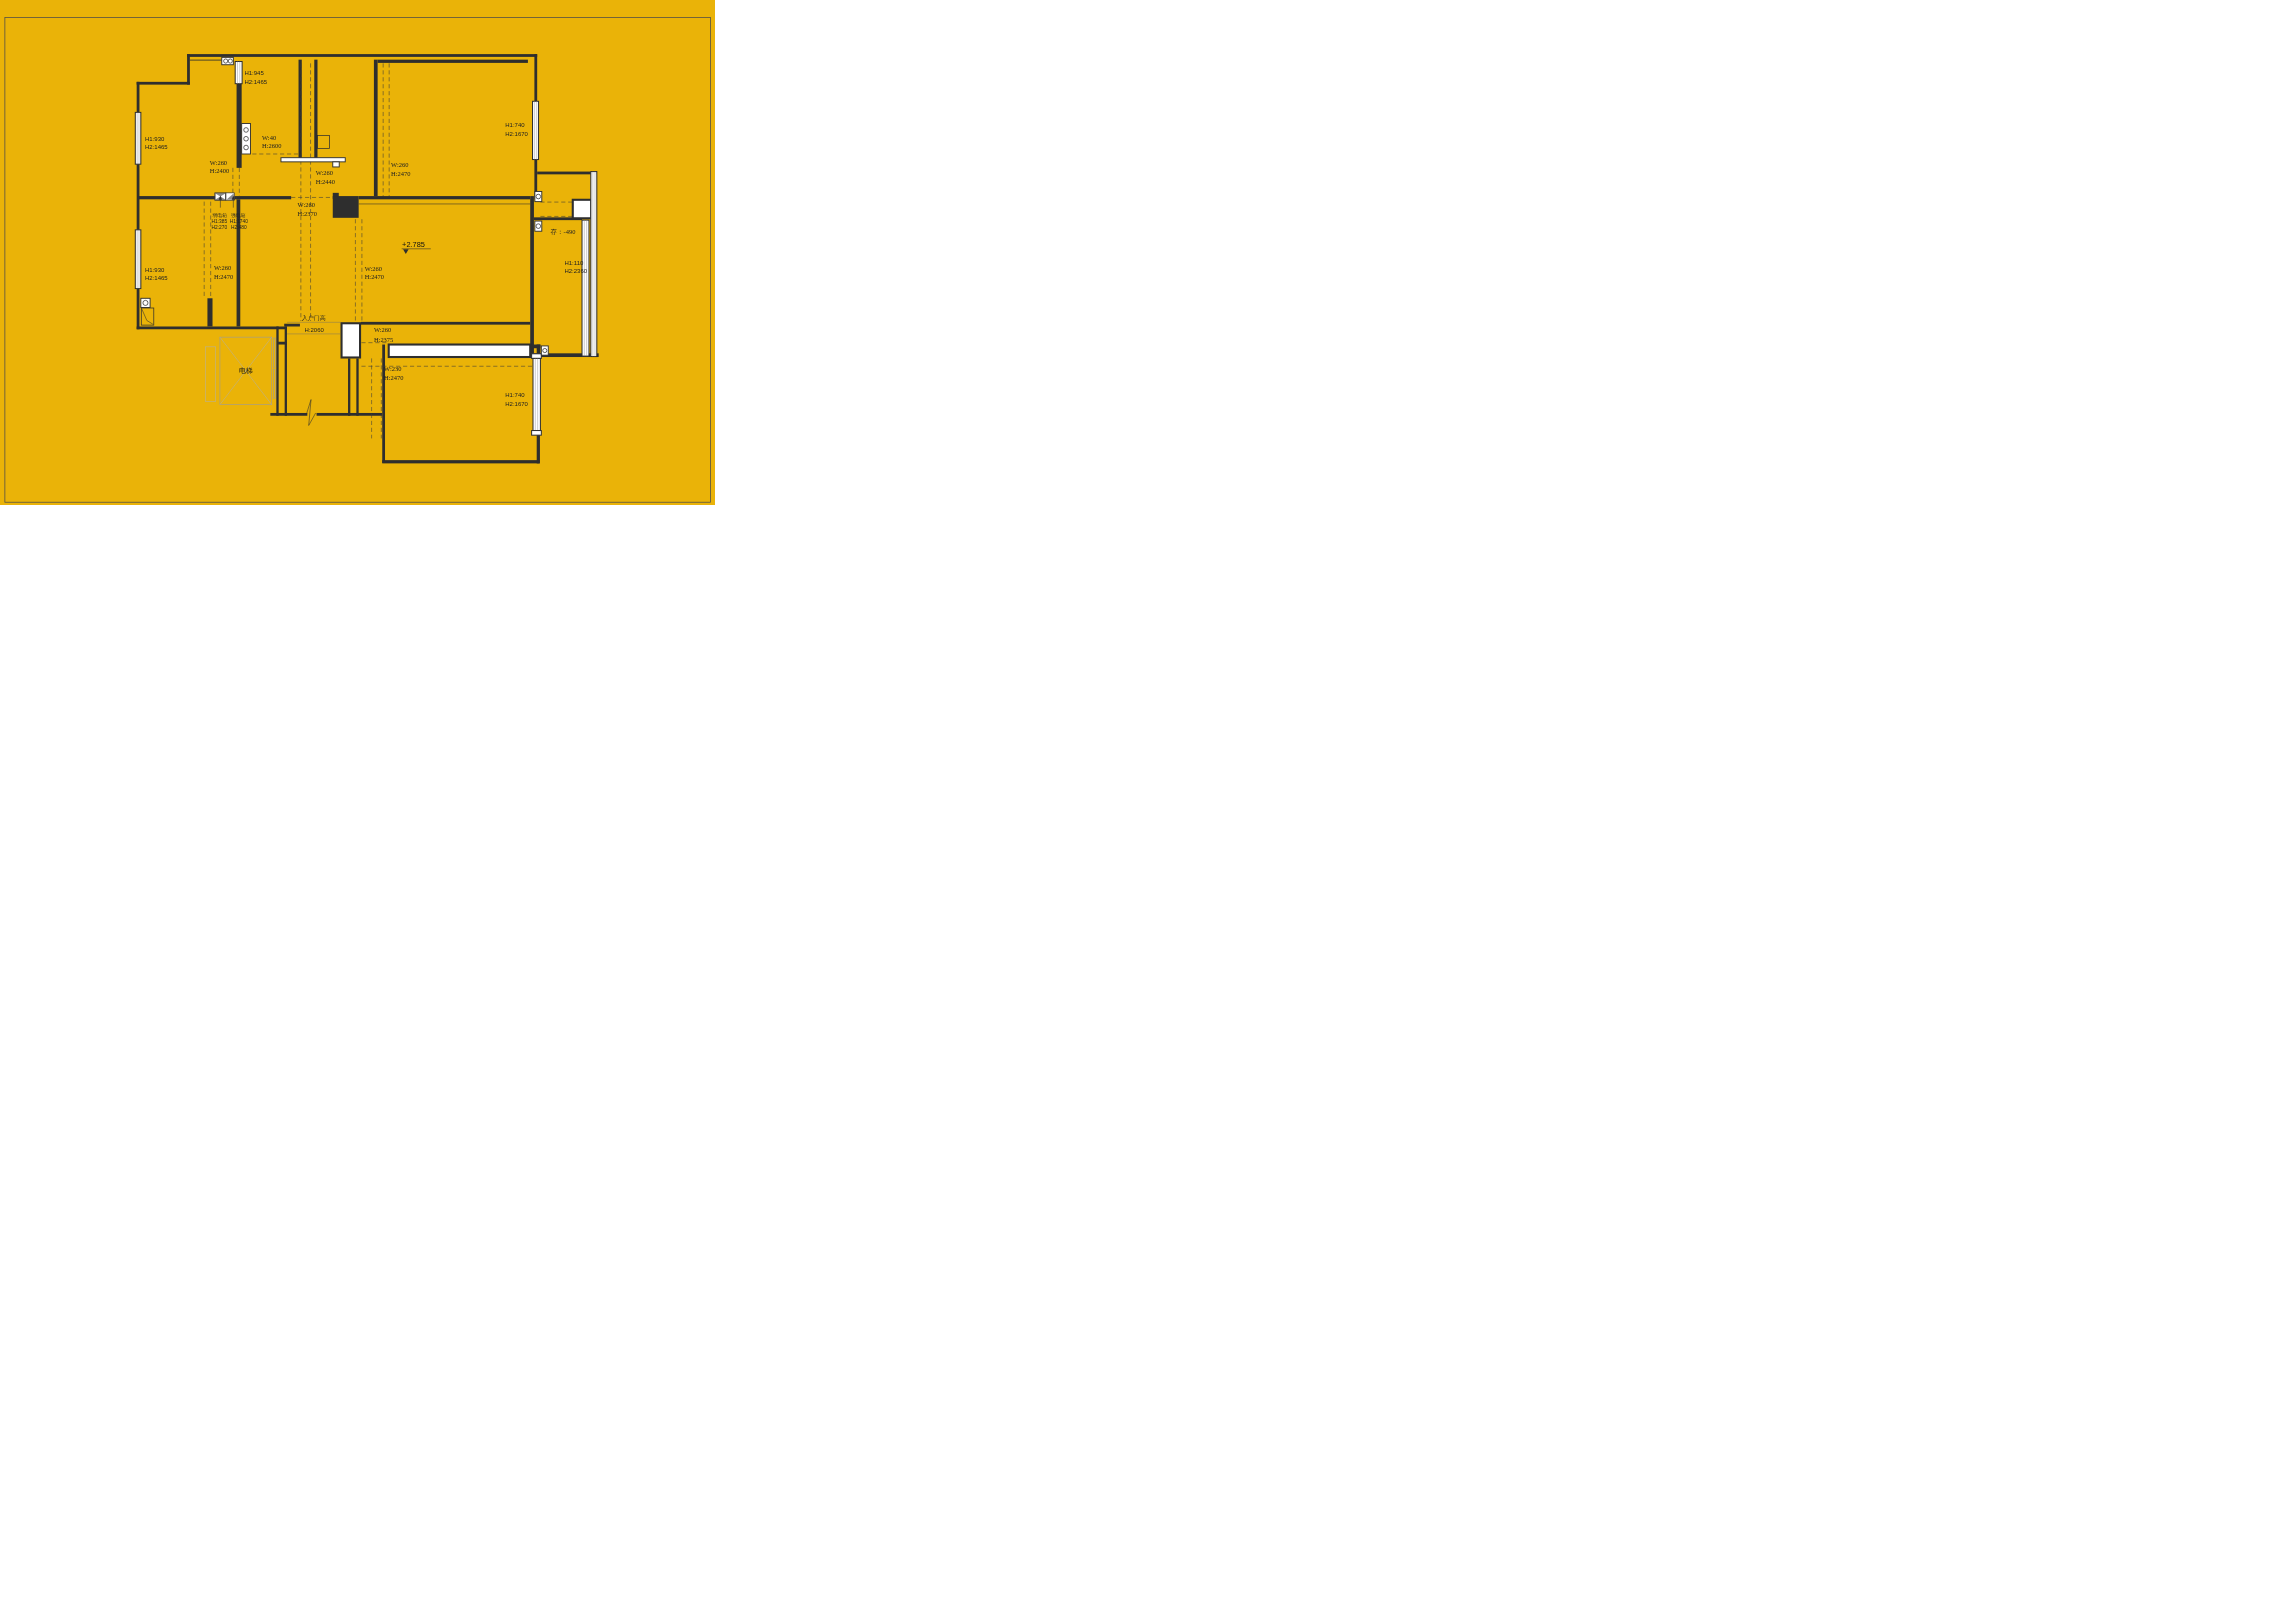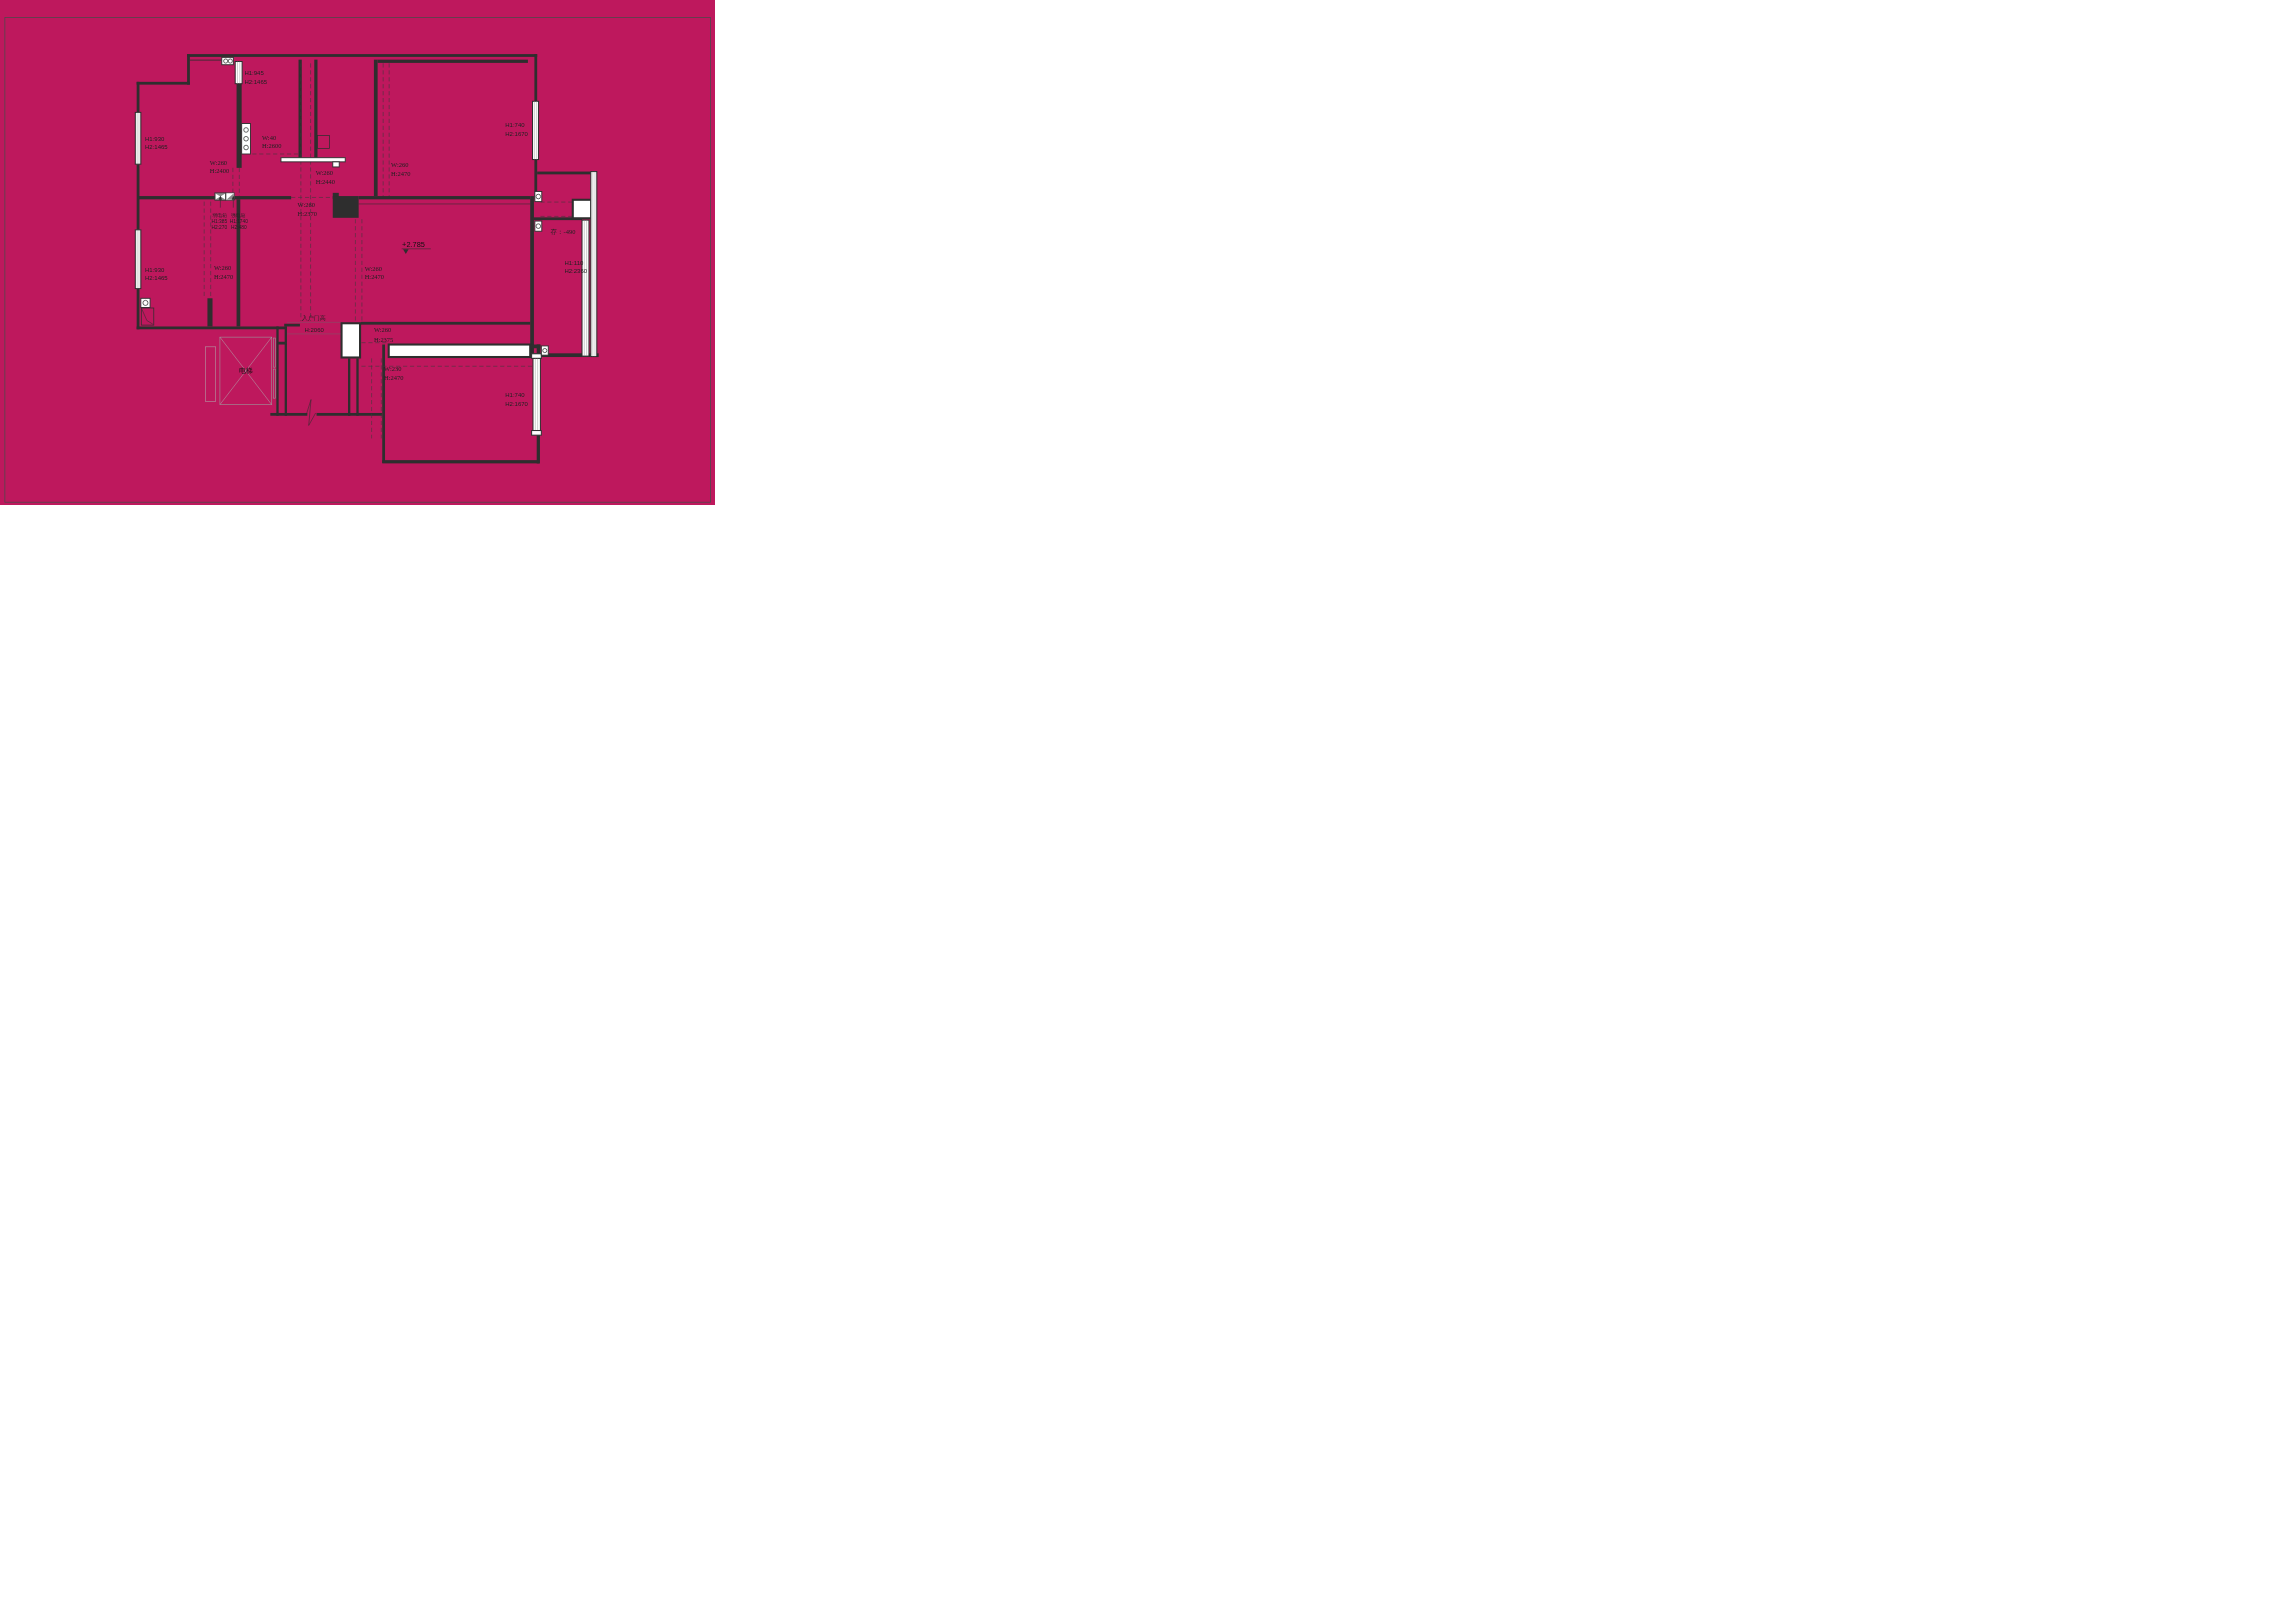--- a/index.html
+++ b/index.html
@@ -1,16 +1,16 @@
 <!DOCTYPE html>
 <html style="font-size:7.4px"><head>
 <meta charset="utf-8">
 <style>
   html,body{margin:0;padding:0;background:#fff;}
-  .stage{position:relative;width:715px;height:505px;background:#be185d;
+  .stage{position:relative;width:715px;height:505px;background:#eab308;
          font-family:"Liberation Sans",sans-serif;}
   svg{display:block}
   .wall{fill:#2e2e2e;stroke:none}
   .hwall{fill:#ffffff;stroke:#2e2e2e;stroke-width:4.5}
   .thin{stroke:#2e2e2e;stroke-width:1.8;fill:none}
   .hair{stroke:#6a6a6a;stroke-width:0.9;fill:none}
   .face{stroke:#2e2e2e;stroke-width:1.2;fill:none}
   .dash{stroke:#3a3a3a;stroke-width:1.2;fill:none;stroke-dasharray:9 6}
   .win{fill:#ffffff;stroke:#2e2e2e;stroke-width:2.2}
   .winl{stroke:#8b8b8b;stroke-width:0.9;fill:none}

